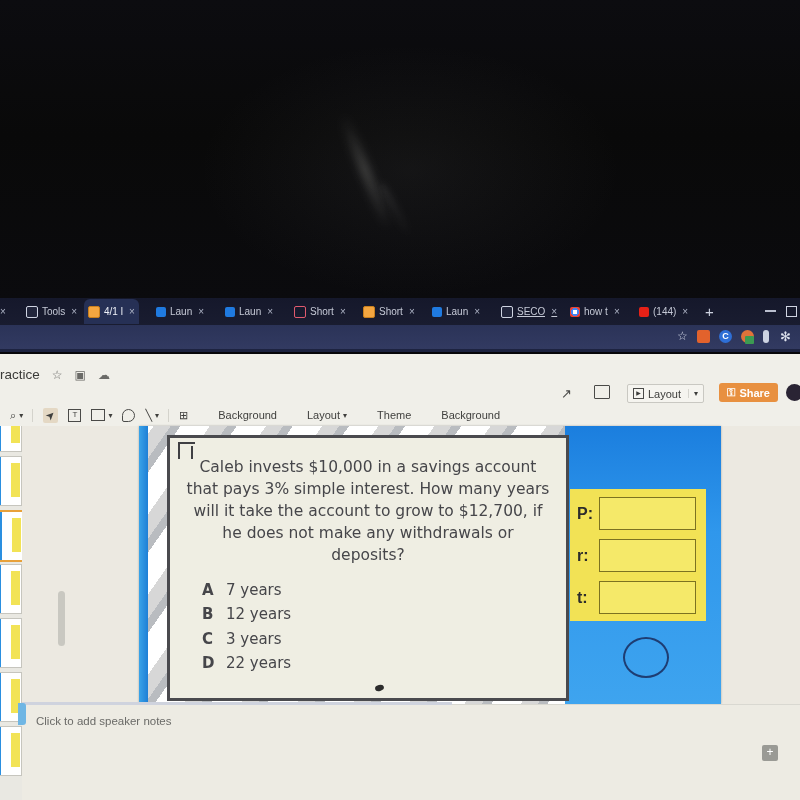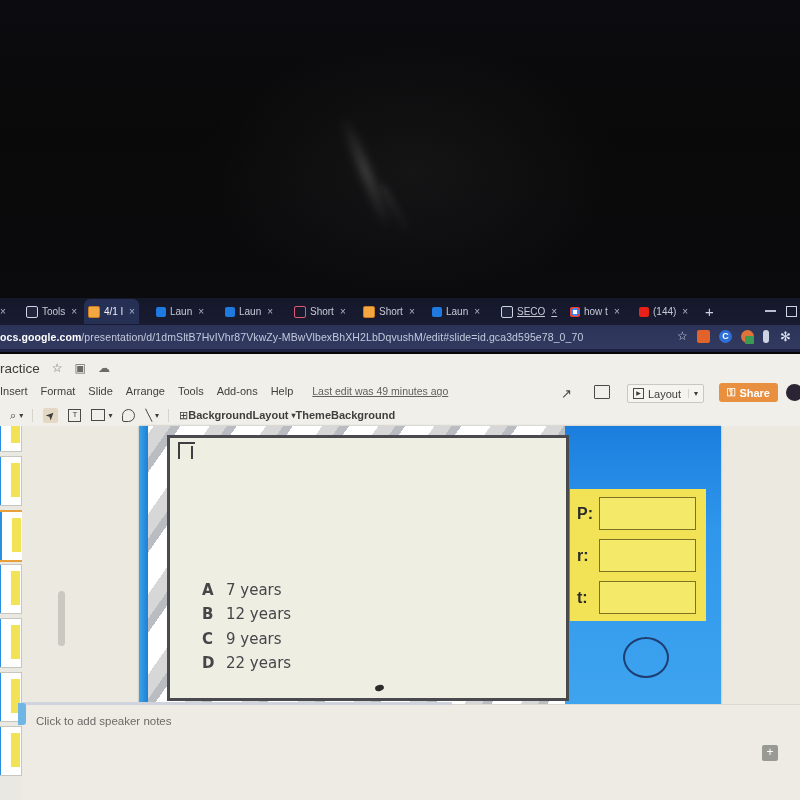--- a/index.html
+++ b/index.html
@@ -65,21 +65,21 @@
   #ext1{left:697px;background:#e2622c;border-radius:2px;}
   #ext2{left:719px;background:#2e6fd6;border-radius:50%;color:#fff;font-size:9px;text-align:center;line-height:13px;font-weight:bold;}
   #ext3{left:741px;background:#e0733a;border-radius:50%;}
   #ext3b{position:absolute;left:745px;top:11px;width:9px;height:8px;background:#3c9a52;border-radius:1px;}
   #ext4{left:763px;width:6px;background:#cdd3e2;border-radius:3px;}
   #ext5{left:780px;color:#dfe3ee;font-size:13px;line-height:13px;}
   #bar-underline{position:absolute;left:0;top:51px;width:800px;height:3px;background:#1d2340;}
 
   
   #app{position:absolute;left:0;top:354px;width:800px;height:446px;background:#f0efe9;}
-  #titlerow{position:absolute;left:0;top:0;width:800px;height:28px;display:flex;align-items:center;}
+  #titlerow{position:absolute;left:0;top:0;width:800px;height:28px;display:flex;align-items:flex-end;}
   #doctitle{font-size:13.5px;color:#3b3b39;margin-left:0px;}
   .titleicon{margin-left:12px;color:#6b6b68;font-size:12px;}
   #menurow{position:absolute;left:0;top:26px;width:800px;height:22px;display:flex;align-items:center;}
   .menuitem{font-size:11px;color:#3f3f3d;margin-right:13px;white-space:nowrap;}
   #lastedit{font-size:10.5px;color:#60605e;text-decoration:underline;margin-left:6px;white-space:nowrap;}
   #present{
     position:absolute;left:627px;top:30px;height:17px;display:flex;align-items:center;gap:4px;
     border:1px solid #c9c8c2;border-radius:2px;padding:0 5px;font-size:11px;color:#3d3d3b;background:#f5f4ef;
   }
   #present .pdrop{border-left:1px solid #d6d5cf;padding-left:5px;margin-left:3px;font-size:8px;}
@@ -91,21 +91,21 @@
   #trendicon{position:absolute;left:561px;top:32px;font-size:13px;color:#4a4a48;}
   #commenticon{position:absolute;left:594px;top:31px;width:14px;height:12px;border:1.5px solid #4a4a48;border-radius:1px;}
 
   #toolbar{position:absolute;left:0;top:50px;width:800px;height:22px;display:flex;align-items:center;border-bottom:1px solid #dcdbd4;}
   .tb{font-size:11px;color:#3f3f3d;margin-left:10px;display:flex;align-items:center;gap:3px;}
   .tbsep{width:1px;height:13px;background:#d4d3cc;margin-left:9px;}
   .tb-shape{width:11px;height:11px;border:1.4px solid #4a4a48;border-radius:50% 50% 50% 2px;}
   .tb-textbox{width:11px;height:11px;border:1.3px solid #4a4a48;font-size:8px;text-align:center;line-height:10px;}
   .tb-img{width:12px;height:10px;border:1.3px solid #4a4a48;}
   .tb-cursorwrap{background:#e4d8c4;padding:1px 3px;border-radius:2px;}
-  #tb-background,#tb-layout,#tb-theme,#tb-transition{margin-left:0;font-weight:bold;}
+  #tb-background,#tb-layout,#tb-theme,#tb-transition{margin-left:30px;}
 
   
   #filmstrip{position:absolute;left:0;top:72px;width:22px;height:374px;background:#e9e8e2;border-right:1px solid #d7d6cf;overflow:hidden;}
   .thumb{position:absolute;left:-4px;width:24px;height:48px;border:1px solid #c6c5be;background:#fff;overflow:hidden;}
   .thumb .tb-blue{position:absolute;left:0;top:0;width:4px;height:100%;background:#2a8fe0;}
   .thumb .tb-yel{position:absolute;right:1px;top:6px;width:9px;height:34px;background:#f2e356;}
   .thumb.sel{border:2px solid #e8a13a;}
   #canvasarea{position:absolute;left:22px;top:72px;width:778px;height:374px;background:#ece9e1;}
   #scrollhandle{position:absolute;left:36px;top:165px;width:7px;height:55px;background:#c9c8c1;border-radius:4px;}
 
@@ -222,51 +222,40 @@
       <span class="tlabel" style="max-width:44px;">(144)</span>
       <span class="tclose">×</span>
     </div>
 
     <div id="newtab">+</div>
     <div id="win-min"></div>
     <div id="win-max"></div>
   </div>
 
   <div id="omnibar">
-    <span id="url"><span class="host">ocs.google.com</span><span>/presentation/d/1dmSltB7HvIVhr87VkwZy-MBwVlbexBhXH2LbDqvushM/edit#slide=id.gca3d595e78_0_70</span></span>
     <span class="om-icon" id="star">☆</span>
     <span class="om-icon" id="ext1"></span>
     <span class="om-icon" id="ext2">C</span>
     <span class="om-icon" id="ext3"></span>
     <span id="ext3b"></span>
     <span class="om-icon" id="ext4"></span>
     <span class="om-icon" id="ext5">✻</span>
   </div>
   <div id="bar-underline"></div>
 </div>
 
 <div id="app">
 
   <div id="titlerow">
     <span id="doctitle">ractice</span>
     <span class="titleicon">☆</span>
     <span class="titleicon">▣</span>
     <span class="titleicon">☁</span>
   </div>
 
-  <div id="menurow">
-    <span class="menuitem">Insert</span>
-    <span class="menuitem">Format</span>
-    <span class="menuitem">Slide</span>
-    <span class="menuitem">Arrange</span>
-    <span class="menuitem">Tools</span>
-    <span class="menuitem">Add-ons</span>
-    <span class="menuitem">Help</span>
-    <span id="lastedit">Last edit was 49 minutes ago</span>
-  </div>
 
   <span id="trendicon">↗</span>
   <span id="commenticon"></span>
 
   <div id="present">
     <span style="border:1px solid #4a4a48;width:9px;height:9px;font-size:6px;text-align:center;line-height:8px;">▶</span>
     <span>Layout</span>
     <span class="pdrop">▾</span>
   </div>
 
@@ -365,32 +354,33 @@
         <div class="fieldrow" style="top:92px;">
           <span class="flabel">t:</span>
           <span class="fbox"></span>
         </div>
       </div>
       <div id="circle"></div>
     </div>
 
     <div id="qbox">
       <div id="qcorner"></div>
+      <div id="qtext">Caleb invests $10,000 in a savings account that pays 3% simple interest. How many years will it take the account to grow to $12,700, if he does not make any withdrawals or deposits?</div>
       <div id="choices">
         <div class="choice">
           <span class="lt">A</span>
           <span>7 years</span>
         </div>
         <div class="choice">
           <span class="lt">B</span>
           <span>12 years</span>
         </div>
         <div class="choice">
           <span class="lt">C</span>
-          <span>9 years</span>
+          <span>3 years</span>
         </div>
         <div class="choice">
           <span class="lt">D</span>
           <span>22 years</span>
         </div>
       </div>
       <div id="inkdot"></div>
     </div>
   </div>
 

